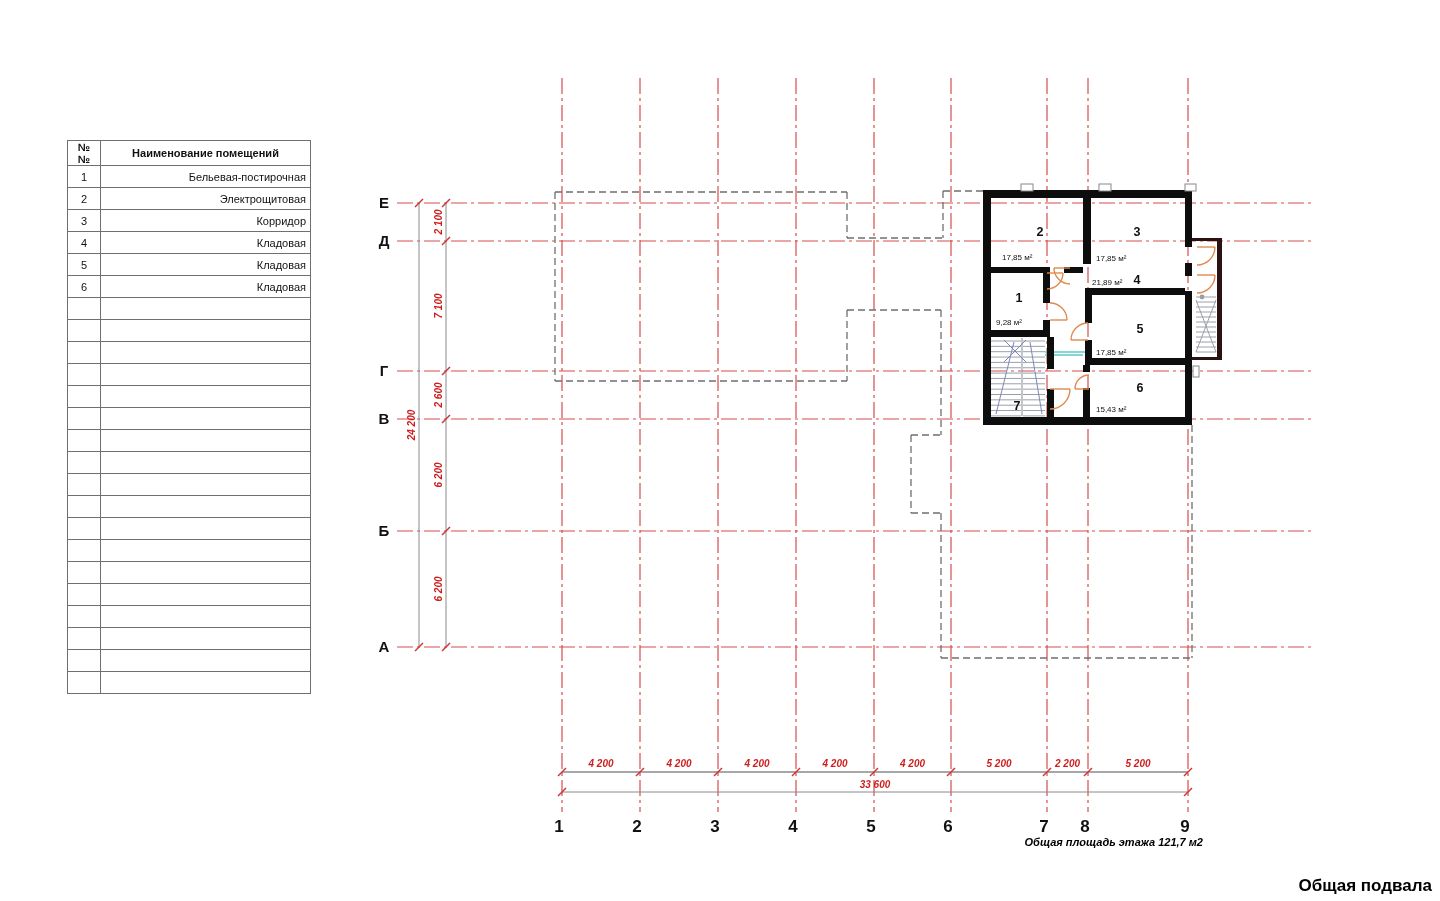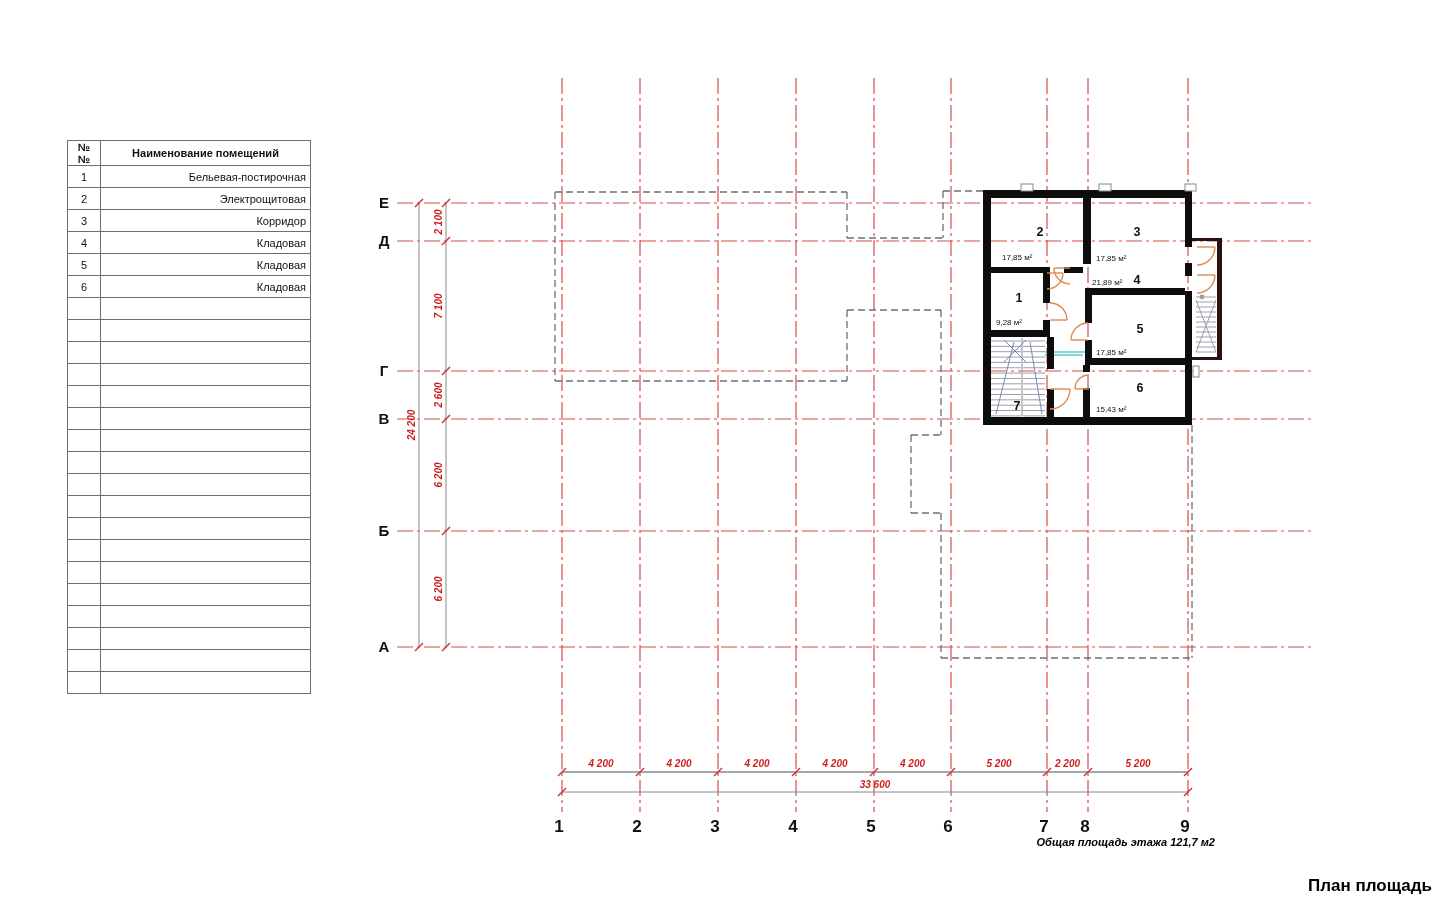--- a/index.html
+++ b/index.html
@@ -9,21 +9,21 @@
   
   #legend{position:absolute;left:67px;top:140px;border-collapse:collapse;table-layout:fixed;}
   #legend th,#legend td{border:1px solid #6f6f6f;font-family:"Liberation Sans",sans-serif;
         padding:0 4px;box-sizing:border-box;background:#fff;}
   #legend th{height:24px;font-size:11px;font-weight:bold;color:#111;text-align:center;}
   #legend td{height:22px;font-size:11px;color:#111;}
   #legend td.num{width:33px;text-align:center;}
   #legend td.nm{width:210px;text-align:right;}
   #legend{border:1.5px solid #444;}
   .caption{position:absolute;color:#000;white-space:nowrap;}
-  #total-area{right:225px;top:836px;font-size:11px;font-weight:bold;font-style:italic;text-align:right;}
+  #total-area{right:237px;top:836px;font-size:11px;font-weight:bold;font-style:italic;text-align:right;}
   #plan-title{right:8px;top:876px;font-size:17px;font-weight:bold;}
 </style>
 </head>
 <body>
 
 <div id="page">
 
   <table id="legend">
     <thead>
       <tr>
@@ -320,14 +320,14 @@
       <text x="1137" y="284" font-size="12.5" fill="#111111" font-family="&quot;Liberation Sans&quot;,sans-serif" font-weight="bold" text-anchor="middle">4</text>
       <text x="1092" y="285" font-size="8" fill="#111111" font-family="&quot;Liberation Sans&quot;,sans-serif">21,89 м²</text>
       <text x="1140" y="333" font-size="12.5" fill="#111111" font-family="&quot;Liberation Sans&quot;,sans-serif" font-weight="bold" text-anchor="middle">5</text>
       <text x="1096" y="355" font-size="8" fill="#111111" font-family="&quot;Liberation Sans&quot;,sans-serif">17,85 м²</text>
       <text x="1140" y="392" font-size="12.5" fill="#111111" font-family="&quot;Liberation Sans&quot;,sans-serif" font-weight="bold" text-anchor="middle">6</text>
       <text x="1096" y="412" font-size="8" fill="#111111" font-family="&quot;Liberation Sans&quot;,sans-serif">15,43 м²</text>
       <text x="1017" y="410" font-size="12.5" fill="#111111" font-family="&quot;Liberation Sans&quot;,sans-serif" font-weight="bold" text-anchor="middle">7</text>
     </svg>
 
   <div class="caption" id="total-area">Общая площадь этажа 121,7 м2</div>
-  <div class="caption" id="plan-title">План площадь</div>
+  <div class="caption" id="plan-title">Общая подвала</div>
 </div>
 
 </body></html>

